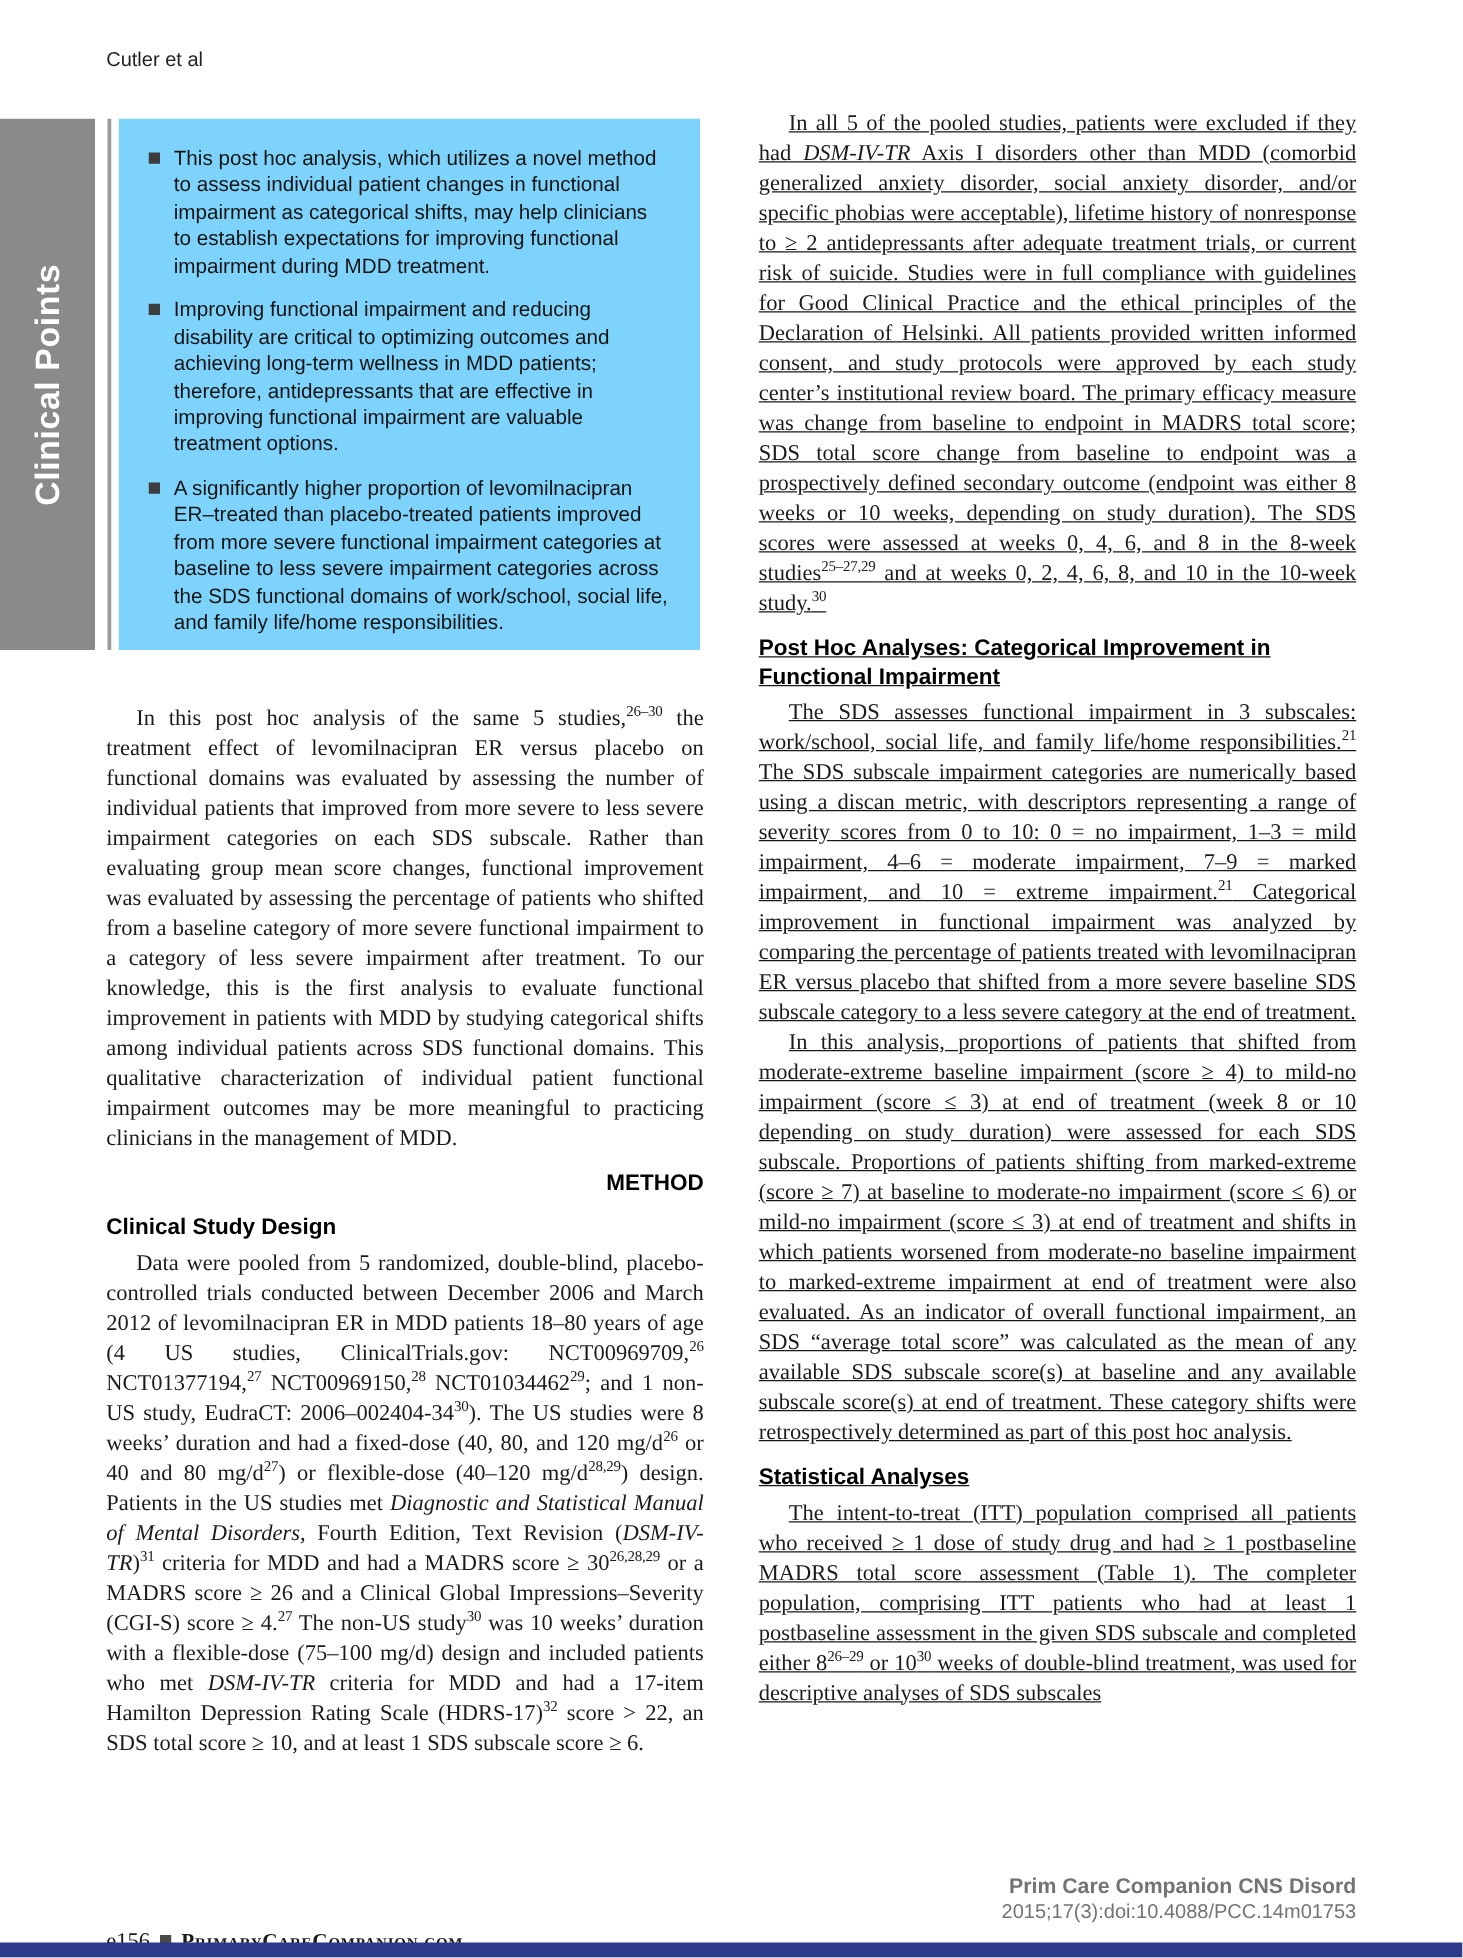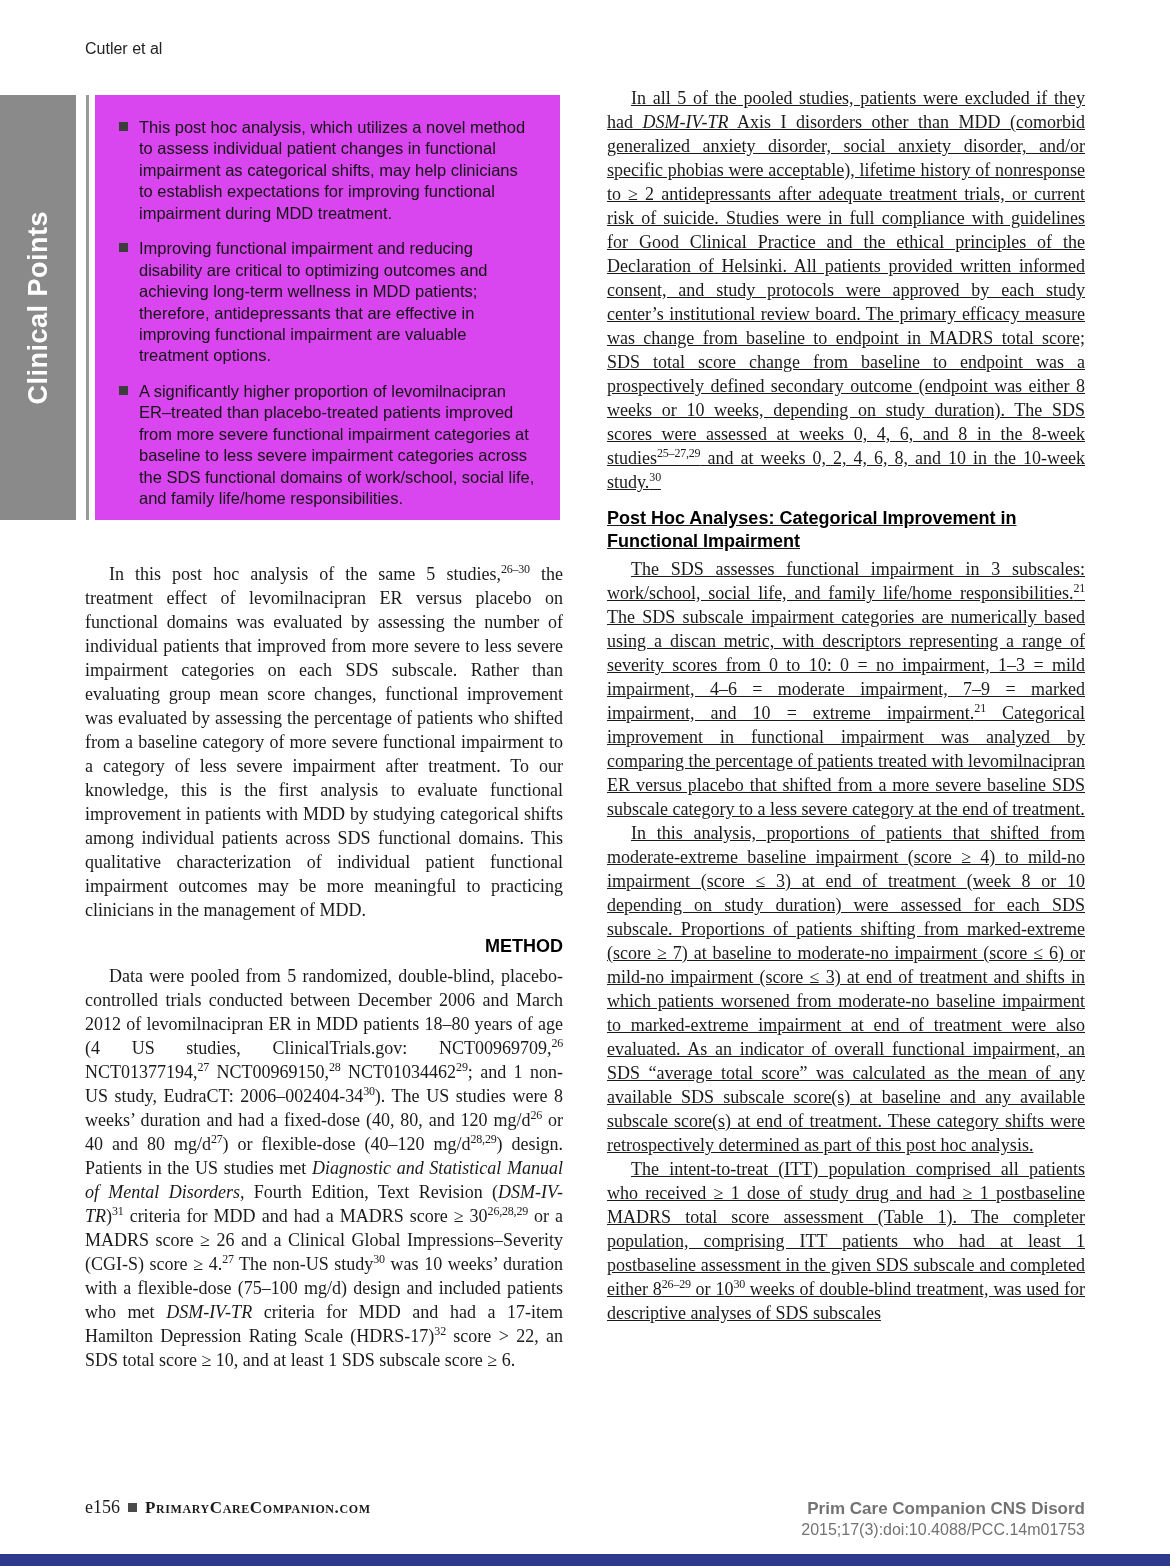--- a/index.html
+++ b/index.html
@@ -42,21 +42,21 @@
   h2.method {
     font-family:"Liberation Sans", sans-serif; font-weight:bold; font-size:18px;
     text-align:right; margin:14px 0 7px 0; color:#000;
   }
   h3.subhead {
     font-family:"Liberation Sans", sans-serif; font-weight:bold; font-size:18px;
     line-height:1.25; margin:13px 0 5px 0; color:#000;
   }
   
   .footer-left {
-    position:absolute; left:85px; top:1497px;
+    position:absolute; left:85px; top:1542px;
     display:flex; align-items:center; gap:8px;
   }
   .footer-page { font-size:18px; color:#1a1a1a; }
   .footer-square { width:9px; height:9px; background:#4a4a4a; }
   .footer-site {
     font-size:17px; font-variant-caps:small-caps; font-weight:600;
     letter-spacing:0.6px; color:#1a1a1a;text-align:center;
   }
   .footer-right {
     position:absolute; right:85px; top:1498px; text-align:right;
@@ -69,46 +69,48 @@
 </head>
 <body>
 
 <div class="running-head">Cutler et al</div>
 
 <div class="cp-bar" style="background: rgb(138, 138, 138);">
   <span class="cp-bar-text">Clinical Points</span>
 </div>
 <div class="cp-rule"></div>
 
-<div class="cp-box" style="background: #d946ef;">
+<div class="cp-box" style="background: #7dd3fc;">
   <div class="cp-bullet">
     <span class="cp-square"></span>
     <span>This post hoc analysis, which utilizes a novel method to assess individual patient changes in functional impairment as categorical shifts, may help clinicians to establish expectations for improving functional impairment during MDD treatment.</span>
   </div>
   <div class="cp-bullet">
     <span class="cp-square"></span>
     <span>Improving functional impairment and reducing disability are critical to optimizing outcomes and achieving long-term wellness in MDD patients; therefore, antidepressants that are effective in improving functional impairment are valuable treatment options.</span>
   </div>
   <div class="cp-bullet">
     <span class="cp-square"></span>
     <span>A significantly higher proportion of levomilnacipran ER–treated than placebo-treated patients improved from more severe functional impairment categories at baseline to less severe impairment categories across the SDS functional domains of work/school, social life, and family life/home responsibilities.</span>
   </div>
 </div>
 
 <div class="col col-left">
   <p class="body indent">In this post hoc analysis of the same 5 studies,<sup>26–30</sup> the treatment effect of levomilnacipran ER versus placebo on functional domains was evaluated by assessing the number of individual patients that improved from more severe to less severe impairment categories on each SDS subscale. Rather than evaluating group mean score changes, functional improvement was evaluated by assessing the percentage of patients who shifted from a baseline category of more severe functional impairment to a category of less severe impairment after treatment. To our knowledge, this is the first analysis to evaluate functional improvement in patients with MDD by studying categorical shifts among individual patients across SDS functional domains. This qualitative characterization of individual patient functional impairment outcomes may be more meaningful to practicing clinicians in the management of MDD.</p>
   <h2 class="method">METHOD</h2>
+  <h3 class="subhead">Clinical Study Design</h3>
   <p class="body indent">Data were pooled from 5 randomized, double-blind, placebo-controlled trials conducted between December 2006 and March 2012 of levomilnacipran ER in MDD patients 18–80 years of age (4 US studies, ClinicalTrials.gov: NCT00969709,<sup>26</sup> NCT01377194,<sup>27</sup> NCT00969150,<sup>28</sup> NCT01034462<sup>29</sup>; and 1 non-US study, EudraCT: 2006–002404-34<sup>30</sup>). The US studies were 8 weeks’ duration and had a fixed-dose (40, 80, and 120 mg/d<sup>26</sup> or 40 and 80 mg/d<sup>27</sup>) or flexible-dose (40–120 mg/d<sup>28,29</sup>) design. Patients in the US studies met <i>Diagnostic and Statistical Manual of Mental Disorders</i>, Fourth Edition, Text Revision (<i>DSM-IV-TR</i>)<sup>31</sup> criteria for MDD and had a MADRS score ≥ 30<sup>26,28,29</sup> or a MADRS score ≥ 26 and a Clinical Global Impressions–Severity (CGI-S) score ≥ 4.<sup>27</sup> The non-US study<sup>30</sup> was 10 weeks’ duration with a flexible-dose (75–100 mg/d) design and included patients who met <i>DSM-IV-TR</i> criteria for MDD and had a 17-item Hamilton Depression Rating Scale (HDRS-17)<sup>32</sup> score &gt; 22, an SDS total score ≥ 10, and at least 1 SDS subscale score ≥ 6.</p>
 </div>
 
 <div class="col col-right">
   <p class="body indent">In all 5 of the pooled studies, patients were excluded if they had <i>DSM-IV-TR</i> Axis I disorders other than MDD (comorbid generalized anxiety disorder, social anxiety disorder, and/or specific phobias were acceptable), lifetime history of nonresponse to ≥ 2 antidepressants after adequate treatment trials, or current risk of suicide. Studies were in full compliance with guidelines for Good Clinical Practice and the ethical principles of the Declaration of Helsinki. All patients provided written informed consent, and study protocols were approved by each study center’s institutional review board. The primary efficacy measure was change from baseline to endpoint in MADRS total score; SDS total score change from baseline to endpoint was a prospectively defined secondary outcome (endpoint was either 8 weeks or 10 weeks, depending on study duration). The SDS scores were assessed at weeks 0, 4, 6, and 8 in the 8-week studies<sup>25–27,29</sup> and at weeks 0, 2, 4, 6, 8, and 10 in the 10-week study.<sup>30</sup></p>
   <h3 class="subhead">Post Hoc Analyses: Categorical Improvement in Functional Impairment</h3>
   <p class="body indent">The SDS assesses functional impairment in 3 subscales: work/school, social life, and family life/home responsibilities.<sup>21</sup> The SDS subscale impairment categories are numerically based using a discan metric, with descriptors representing a range of severity scores from 0 to 10: 0 = no impairment, 1–3 = mild impairment, 4–6 = moderate impairment, 7–9 = marked impairment, and 10 = extreme impairment.<sup>21</sup> Categorical improvement in functional impairment was analyzed by comparing the percentage of patients treated with levomilnacipran ER versus placebo that shifted from a more severe baseline SDS subscale category to a less severe category at the end of treatment.</p>
   <p class="body indent">In this analysis, proportions of patients that shifted from moderate-extreme baseline impairment (score ≥ 4) to mild-no impairment (score ≤ 3) at end of treatment (week 8 or 10 depending on study duration) were assessed for each SDS subscale. Proportions of patients shifting from marked-extreme (score ≥ 7) at baseline to moderate-no impairment (score ≤ 6) or mild-no impairment (score ≤ 3) at end of treatment and shifts in which patients worsened from moderate-no baseline impairment to marked-extreme impairment at end of treatment were also evaluated. As an indicator of overall functional impairment, an SDS “average total score” was calculated as the mean of any available SDS subscale score(s) at baseline and any available subscale score(s) at end of treatment. These category shifts were retrospectively determined as part of this post hoc analysis.</p>
+  <h3 class="subhead">Statistical Analyses</h3>
   <p class="body indent">The intent-to-treat (ITT) population comprised all patients who received ≥ 1 dose of study drug and had ≥ 1 postbaseline MADRS total score assessment (Table 1). The completer population, comprising ITT patients who had at least 1 postbaseline assessment in the given SDS subscale and completed either 8<sup>26–29</sup> or 10<sup>30</sup> weeks of double-blind treatment, was used for descriptive analyses of SDS subscales</p>
 </div>
 
 <div class="footer-left">
   <span class="footer-page">e156</span>
   <span class="footer-square"></span>
   <span class="footer-site">PrimaryCareCompanion.com</span>
 </div>
 
 <div class="footer-right">

